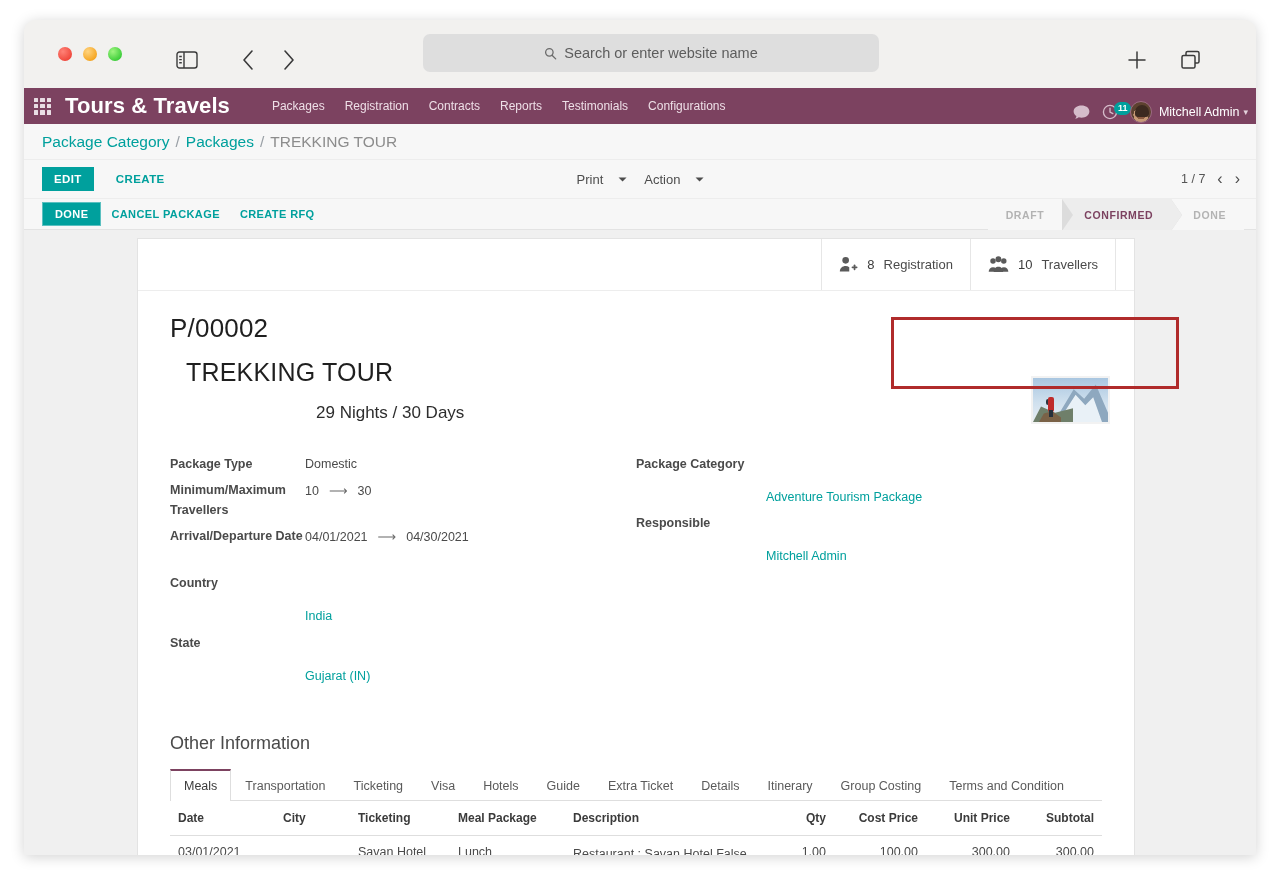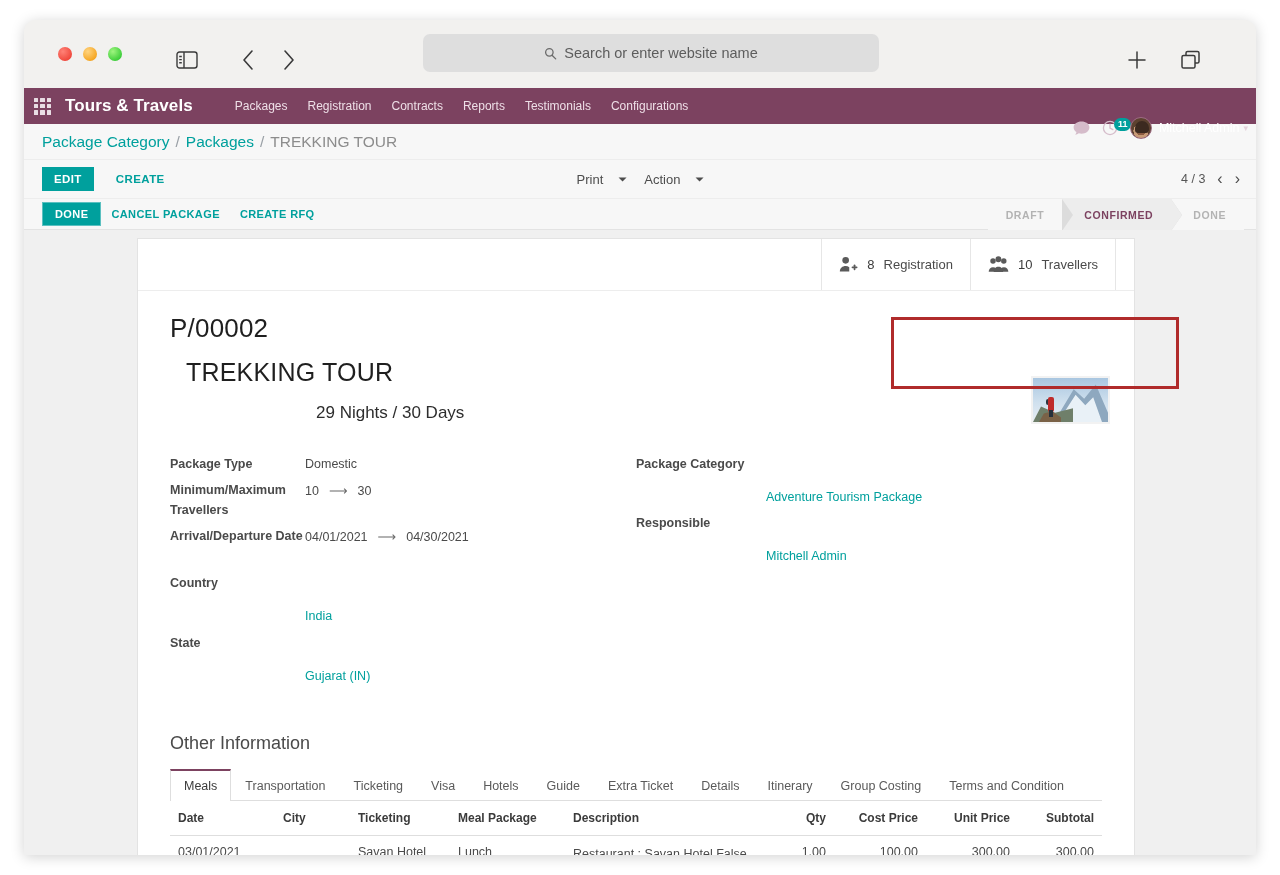--- a/index.html
+++ b/index.html
@@ -86,37 +86,37 @@
     width: 17px; height: 17px;
     display: grid;
     grid-template-columns: repeat(3, 1fr);
     grid-template-rows: repeat(3, 1fr);
     gap: 2px;
     margin-right: 14px;
   }
   .apps-grid i { background: #e9dde4; border-radius: 0.5px; display: block; }
   #brand-name {
     color: #ffffff;
-    font-size: 17px;
+    font-size: 22px;
     font-weight: bold;
     letter-spacing: 0.1px;
     margin-right: 32px;
     white-space: nowrap;
   }
   #odoo-menu { display: flex; align-items: center; gap: 0; }
   .menu-item {
     color: #eedfe7;
     font-size: 12px;
     padding: 6px 10px;
     white-space: nowrap;
     cursor: pointer;
   }
 
   #navbar-right {
-    position: absolute; right: 8px; top: 16px; height: 48px;
+    position: absolute; right: 8px; top: 0; height: 48px;
     display: flex; align-items: center; gap: 12px;
   }
   #msg-icon { color: #d5bcca; display: flex; align-items: center; }
   #activity-wrap { position: relative; display: flex; align-items: center; color: #d5bcca; }
   #activity-badge {
     position: absolute; left: 12px; top: -2px;
     background: #00a09d; color: #fff;
     font-size: 9px; font-weight: bold;
     border-radius: 9px;
     padding: 1px 4px 1px 4px;
@@ -531,21 +531,21 @@
             <span>Print</span>
             <i class="caret-down"></i>
           </div>
           <div class="dropdown-toggle">
             <span>Action</span>
             <i class="caret-down"></i>
           </div>
         </div>
 
         <div id="pager">
-          <span>4 / 3</span>
+          <span>1 / 7</span>
           <span class="pager-arrow">‹</span>
           <span class="pager-arrow">›</span>
         </div>
       </div>
 
       <div id="statusbar-row">
         <button class="sb-btn-solid">DONE</button>
         <span class="sb-btn-link">CANCEL PACKAGE</span>
         <span class="sb-btn-link">CREATE RFQ</span>
 

